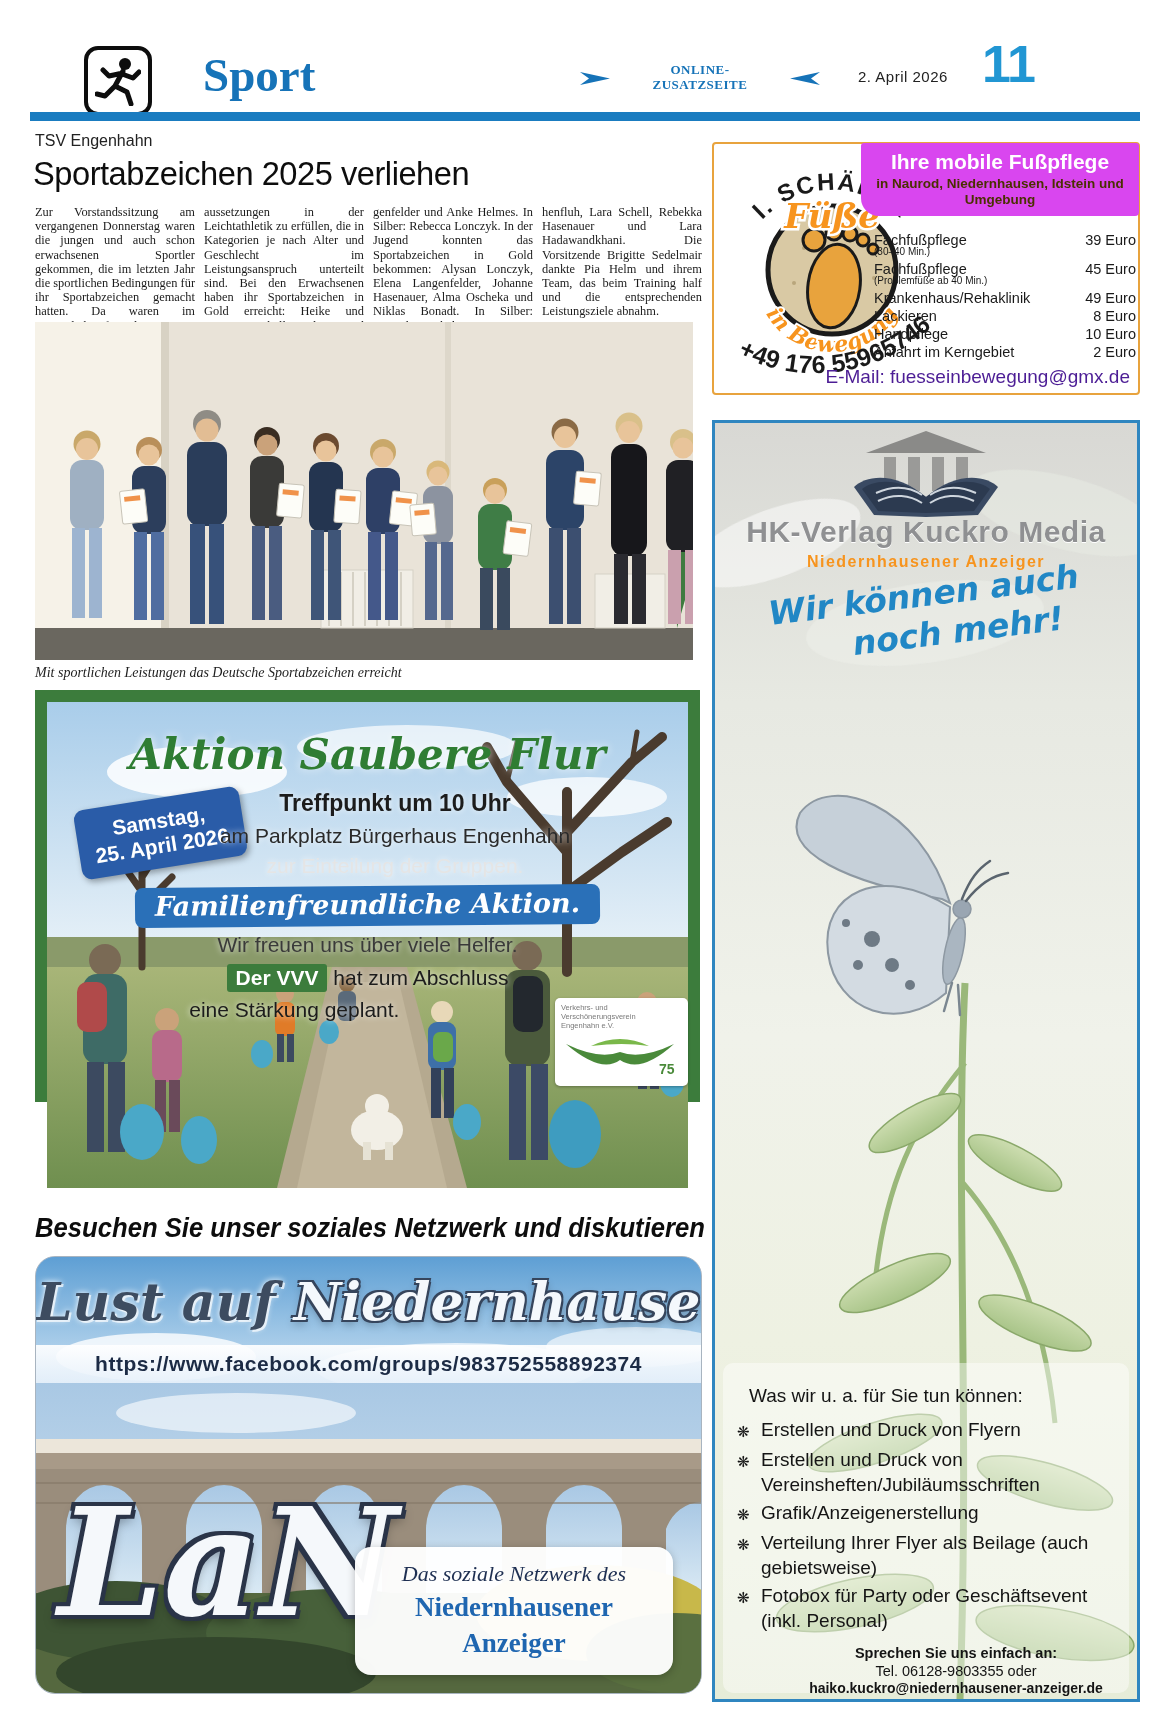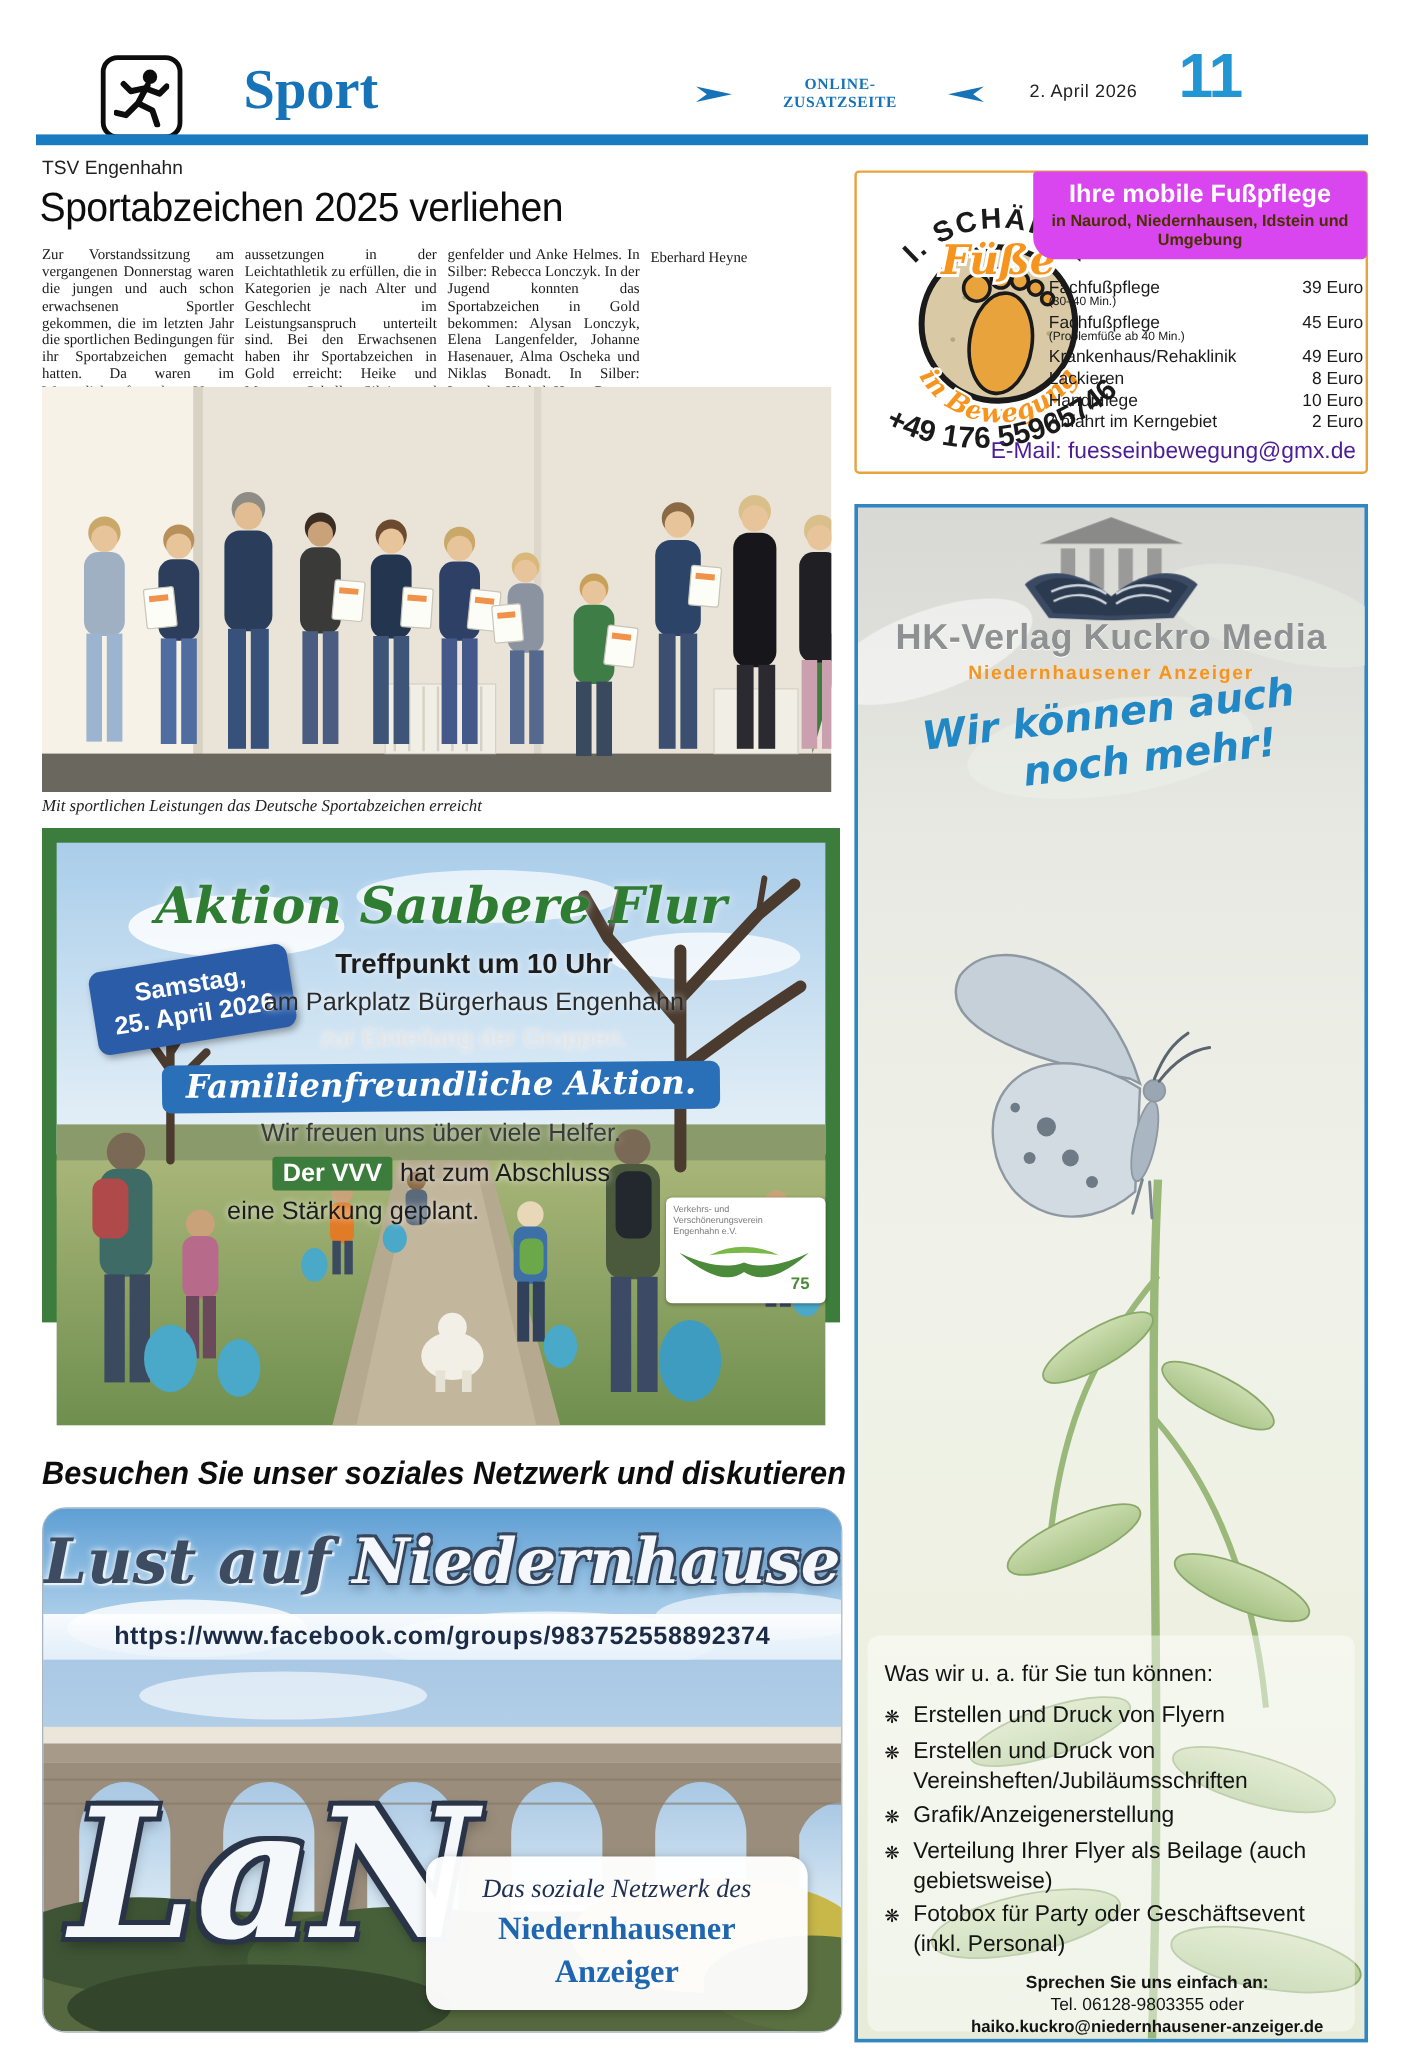--- a/index.html
+++ b/index.html
@@ -105,21 +105,21 @@
   .hk-bg{left:0;top:0;width:422px;height:1276px;}
   .hk-icon{left:121px;top:8px;width:180px;height:86px;}
   .hk-name{left:0;top:92px;width:100%;text-align:center;font-size:30px;font-weight:bold;color:#8f9092;
            letter-spacing:.5px;text-shadow:0 1px 0 #fff;}
   .hk-brand{left:0;top:130px;width:100%;text-align:center;font-size:16px;font-weight:bold;color:#f7941e;
             letter-spacing:1.5px;}
   .hk-slogan{left:0;top:152px;width:100%;text-align:center;transform:rotate(-7deg);
              font-family:"DejaVu Sans",sans-serif;font-weight:bold;font-style:italic;
              font-size:33px;line-height:40px;color:#2187c5;}
   .hk-services{left:22px;top:962px;width:384px;color:#141414;}
-  .hk-services .st{font-size:19px;margin-bottom:10px;}
+  .hk-services .st{font-size:19px;margin-bottom:10px;margin-left:12px;}
   .hk-item{display:flex;gap:10px;font-size:19px;line-height:25px;margin-bottom:3px;}
   .hk-item .b{flex:0 0 14px;font-size:15px;padding-top:2px;}
   .hk-contact{right:16px;top:1222px;width:330px;text-align:center;color:#141414;}
   .hk-contact .c1{font-size:14.5px;font-weight:bold;margin-bottom:2px;}
   .hk-contact .c2{font-size:14.5px;margin-bottom:1px;}
   .hk-contact .c3{font-size:14px;font-weight:bold;}
 </style>
 </head>
 <body>
 
@@ -152,20 +152,21 @@
   <div class="abs page-num">11</div>
   <div class="abs hdr-rule"></div>
 
   <div class="abs kicker">TSV Engenhahn</div>
   <div class="abs headline">Sportabzeichen 2025 verliehen</div>
 
   <div class="abs bodycol" style="left:35px">Zur Vorstandssitzung am vergangenen Donnerstag waren die jungen und auch schon erwachsenen Sportler gekommen, die im letzten Jahr die sportlichen Bedingungen für ihr Sportabzeichen gemacht hatten. Da waren im Wesentlichen festgelegte Vor-</div>
   <div class="abs bodycol" style="left:204px">aussetzungen in der Leichtathletik zu erfüllen, die in Kategorien je nach Alter und Geschlecht im Leistungsanspruch unterteilt sind. Bei den Erwachsenen haben ihr Sportabzeichen in Gold erreicht: Heike und Marcus Schell, Silvia und Dieter Lan-</div>
   <div class="abs bodycol" style="left:373px">genfelder und Anke Helmes. In Silber: Rebecca Lonczyk. In der Jugend konnten das Sportabzeichen in Gold bekommen: Alysan Lonczyk, Elena Langenfelder, Johanne Hasenauer, Alma Oscheka und Niklas Bonadt. In Silber: Lysander Hinkel, Henry Rot-</div>
   <div class="abs bodycol" style="left:542px">
+    <div>henfluh, Lara Schell, Rebekka Hasenauer und Lara Hadawandkhani. Die Vorsitzende Brigitte Sedelmair dankte Pia Helm und ihrem Team, das beim Training half und die entsprechenden Leistungsziele abnahm.</div>
     <div class="byline">Eberhard Heyne</div>
   </div>
 
   <div class="abs photo">
     <svg width="658" height="338" viewBox="0 0 658 338">
       <rect width="658" height="338" fill="#e9e3d8"></rect>
       <rect x="0" y="0" width="130" height="338" fill="#f6f2e8"></rect>
       <rect x="126" y="0" width="8" height="338" fill="#d8d2c4"></rect>
       <rect x="410" y="0" width="6" height="338" fill="#ddd7ca"></rect>
       <rect x="0" y="306" width="658" height="32" fill="#6a675f"></rect>

